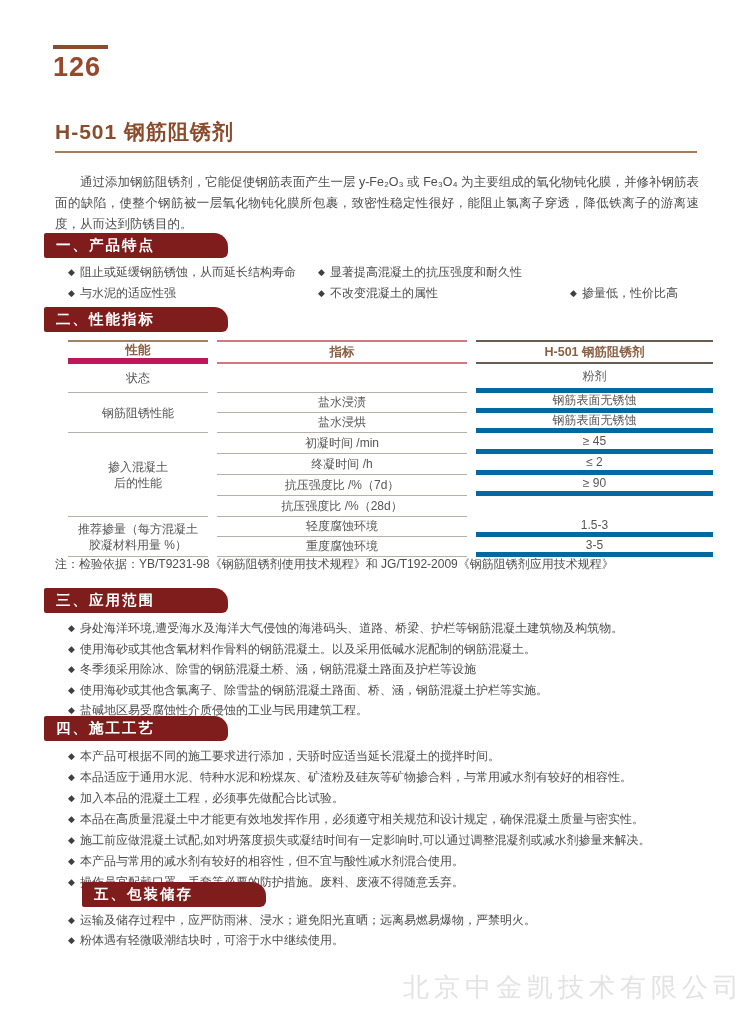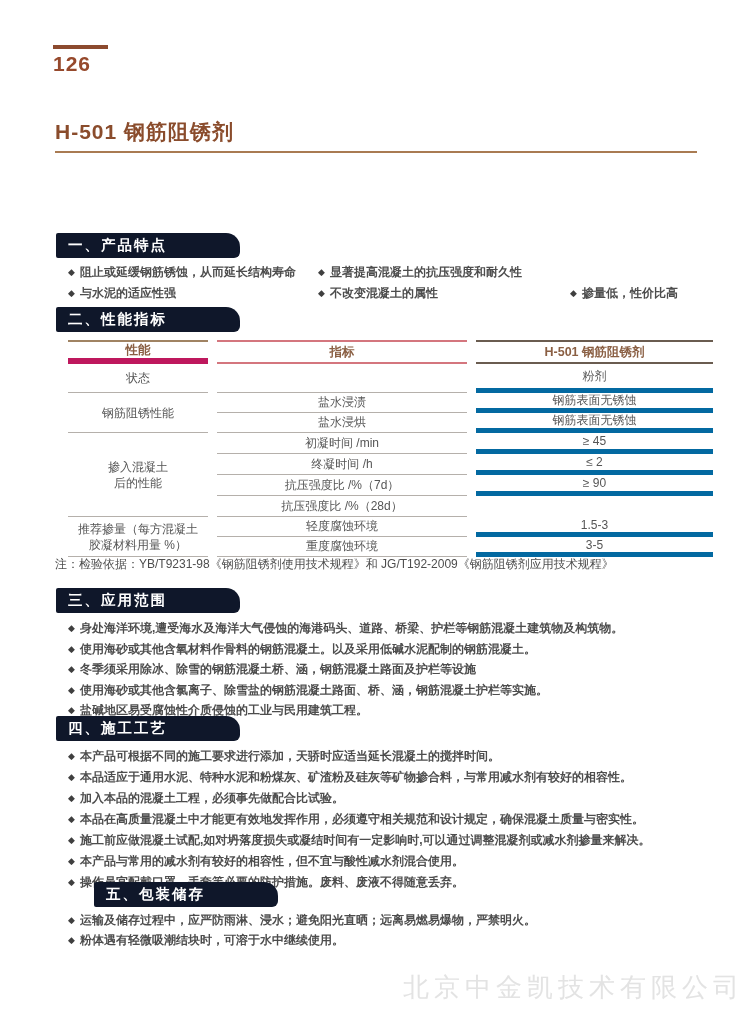--- a/index.html
+++ b/index.html
@@ -15,21 +15,21 @@
     margin:0 auto;
   }
 
   
   .pagenum-rule {
     position:absolute; left:53px; top:45px;
     width:55px; height:4px; background:#8c4a2e;
   }
   .pagenum {
     position:absolute; left:53px; top:52px;
-    font-size:21px; font-weight:bold; color:#96492c;
+    font-size:27px; font-weight:bold; color:#96492c;
     letter-spacing:1px;
   }
 
   
   .doc-title {
     position:absolute; left:55px; top:118px;
     font-size:21px; font-weight:bold; color:#8a4c2c;
     letter-spacing:1px;
   }
   .title-rule {
@@ -39,41 +39,41 @@
 
   
   .intro {
     position:absolute; left:55px; top:172px; width:644px;
     font-size:12.5px; line-height:21px; color:#4d4d4d;
     text-align:justify; text-indent:2em;
   }
 
   
   .banner {
-    position:absolute; left:56px;
+    position:absolute; left:44px;
     width:184px; height:25px;
-    background:#0f172a;
+    background:#7f1d1d;
     color:#ffffff; font-size:14.5px; font-weight:bold;
     line-height:25px; padding-left:12px;
     border-radius:2px 14px 6px 2px;
     box-sizing:border-box; letter-spacing:2px;
   }
   .banner-1 { top:233px; }
   .banner-2 { top:307px; }
   .banner-3 { top:588px; }
   .banner-4 { top:716px; }
   .banner-5 { top:882px;margin-left:38px; }
 
   
   .blt {
     color:#3f3f3f; font-size:9px;
     margin-right:5px; position:relative; top:-1px;
   }
   .b-item {
-    font-size:12px; color:#4d4d4d; white-space:nowrap;font-weight:bold;
+    font-size:12px; color:#4d4d4d; white-space:nowrap;
   }
 
   
   .features {
     position:absolute; left:68px; top:262px; width:640px;
     display:grid;
     grid-template-columns:250px 252px 1fr;
     grid-auto-rows:21px;
     align-items:center;
   }
@@ -124,20 +124,21 @@
 <body>
 
 <div id="page">
 
   <div class="pagenum-rule"></div>
   <div class="pagenum">126</div>
 
   <div class="doc-title">H-501 钢筋阻锈剂</div>
   <div class="title-rule"></div>
 
+  <div class="intro">通过添加钢筋阻锈剂，它能促使钢筋表面产生一层 y-Fe₂O₃ 或 Fe₃O₄ 为主要组成的氧化物钝化膜，并修补钢筋表面的缺陷，使整个钢筋被一层氧化物钝化膜所包裹，致密性稳定性很好，能阻止氯离子穿透，降低铁离子的游离速度，从而达到防锈目的。</div>
 
   <div class="banner banner-1">一、产品特点</div>
   <div class="features">
     <div class="b-item" style="grid-column:1;grid-row:1;"><span class="blt">◆</span><span>阻止或延缓钢筋锈蚀，从而延长结构寿命</span></div>
     <div class="b-item" style="grid-column:2;grid-row:1;"><span class="blt">◆</span><span>显著提高混凝土的抗压强度和耐久性</span></div>
     <div class="b-item" style="grid-column:1;grid-row:2;"><span class="blt">◆</span><span>与水泥的适应性强</span></div>
     <div class="b-item" style="grid-column:2;grid-row:2;"><span class="blt">◆</span><span>不改变混凝土的属性</span></div>
     <div class="b-item" style="grid-column:3;grid-row:2;"><span class="blt">◆</span><span>掺量低，性价比高</span></div>
   </div>
 

